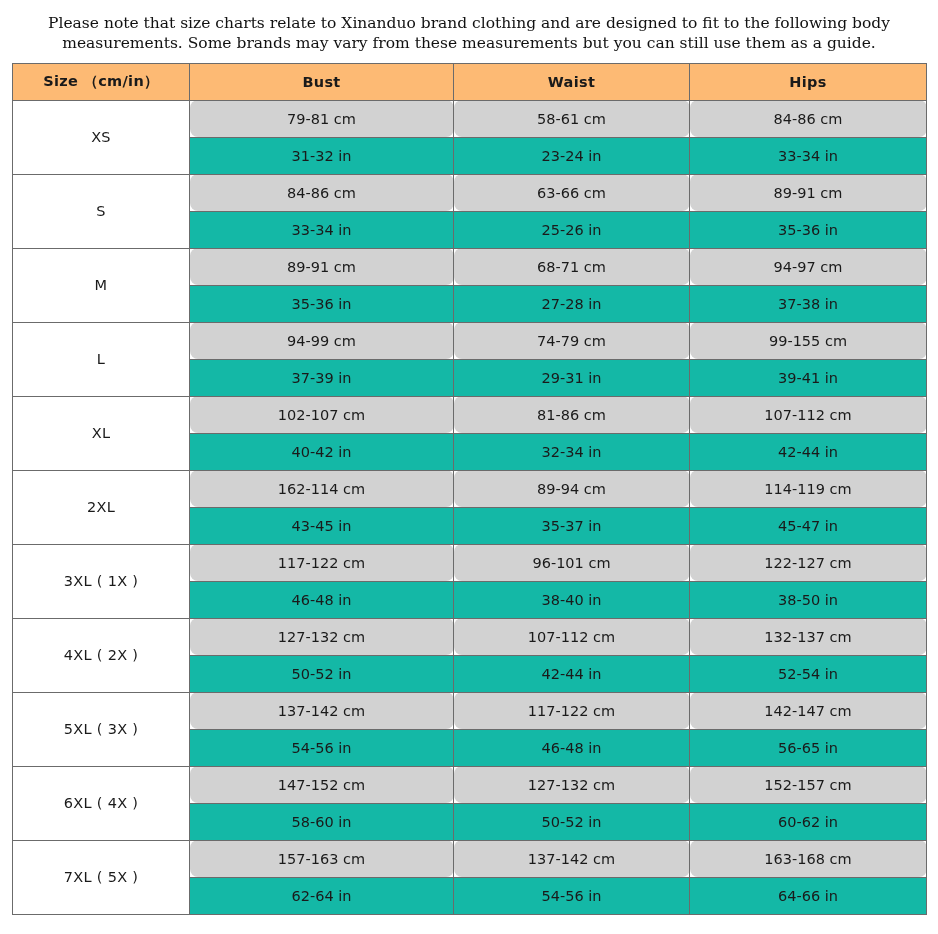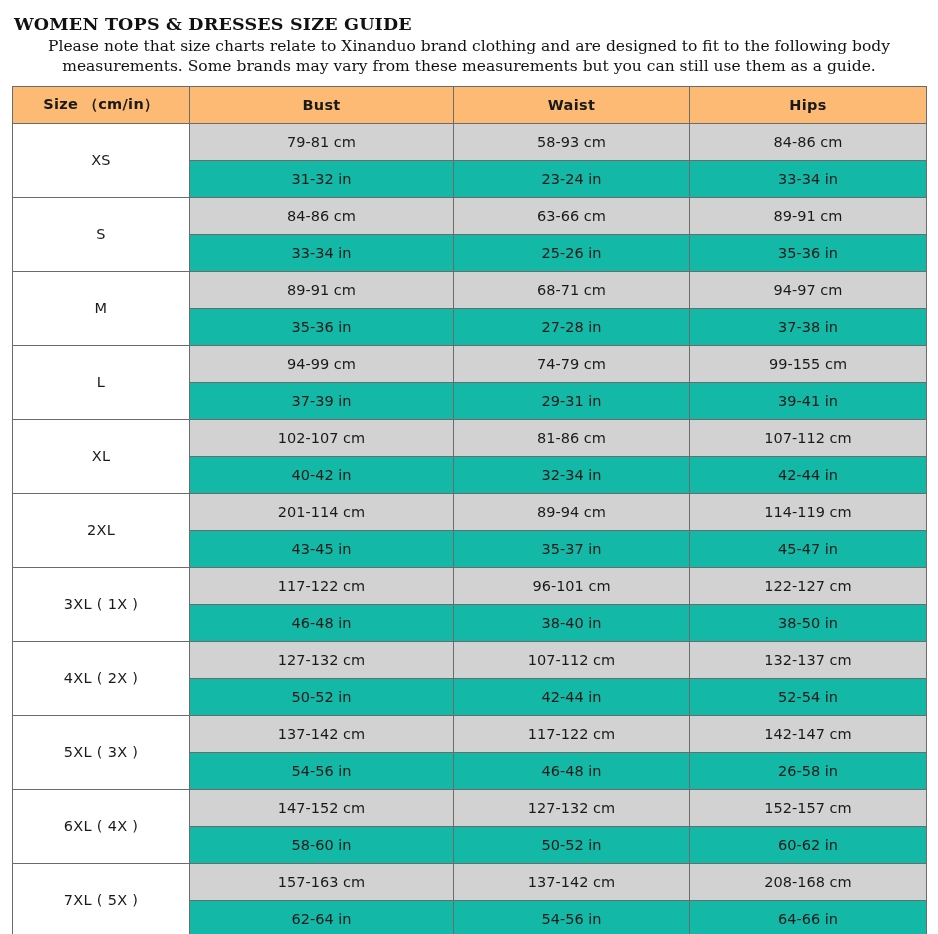--- a/index.html
+++ b/index.html
@@ -67,33 +67,32 @@
     font-size: 15px;
     background: #ffffff;
     letter-spacing: 0.3px;
     margin-top: 29px;
   }
   td.val {
     height: 34px;
     line-height: 34px;
     font-size: 14.5px;
   }
-  tr.cm td.val { background: #d2d2d2; }
+  tr.cm td.val { background: #d2d2d2; border-radius: 8px; }
   tr.in td.val { background: #14b8a6; }
 
   .group-gap td {
     border-top: 2px solid #6b6b6b;
   }
 </style>
 </head>
 <body>
 
 <div class="page">
 
-  <h1 class="title">WOMEN TOPS &amp; DRESSES SIZE GUIDE</h1>
 
   <p class="intro">Please note that size charts relate to  Xinanduo brand clothing and are designed to fit to the following body measurements. Some brands may vary from these measurements but you can still use them as a guide.</p>
 
   <table class="size-table">
     <colgroup>
       <col class="c-size">
       <col class="c-bust">
       <col class="c-waist">
       <col class="c-hips">
     </colgroup>
@@ -103,21 +102,21 @@
         <th>Bust</th>
         <th>Waist</th>
         <th>Hips</th>
       </tr>
     </thead>
     <tbody>
 
       <tr class="cm">
         <td class="size-cell" rowspan="2">XS</td>
         <td class="val">79-81 cm</td>
-        <td class="val">58-93 cm</td>
+        <td class="val">58-61 cm</td>
         <td class="val">84-86 cm</td>
       </tr>
       <tr class="in">
         <td class="val">31-32 in</td>
         <td class="val">23-24 in</td>
         <td class="val">33-34 in</td>
       </tr>
 
       <tr class="cm">
         <td class="size-cell" rowspan="2">S</td>
@@ -162,21 +161,21 @@
         <td class="val">107-112 cm</td>
       </tr>
       <tr class="in">
         <td class="val">40-42 in</td>
         <td class="val">32-34 in</td>
         <td class="val">42-44 in</td>
       </tr>
 
       <tr class="cm">
         <td class="size-cell" rowspan="2">2XL</td>
-        <td class="val">201-114 cm</td>
+        <td class="val">162-114 cm</td>
         <td class="val">89-94 cm</td>
         <td class="val">114-119 cm</td>
       </tr>
       <tr class="in">
         <td class="val">43-45 in</td>
         <td class="val">35-37 in</td>
         <td class="val">45-47 in</td>
       </tr>
 
       <tr class="cm group-gap">
@@ -205,40 +204,40 @@
 
       <tr class="cm">
         <td class="size-cell" rowspan="2">5XL ( 3X )</td>
         <td class="val">137-142 cm</td>
         <td class="val">117-122 cm</td>
         <td class="val">142-147 cm</td>
       </tr>
       <tr class="in">
         <td class="val">54-56 in</td>
         <td class="val">46-48 in</td>
-        <td class="val">26-58 in</td>
+        <td class="val">56-65 in</td>
       </tr>
 
       <tr class="cm">
         <td class="size-cell" rowspan="2">6XL ( 4X )</td>
         <td class="val">147-152 cm</td>
         <td class="val">127-132 cm</td>
         <td class="val">152-157 cm</td>
       </tr>
       <tr class="in">
         <td class="val">58-60 in</td>
         <td class="val">50-52 in</td>
         <td class="val">60-62 in</td>
       </tr>
 
       <tr class="cm">
         <td class="size-cell" rowspan="2">7XL ( 5X )</td>
         <td class="val">157-163 cm</td>
         <td class="val">137-142 cm</td>
-        <td class="val">208-168 cm</td>
+        <td class="val">163-168 cm</td>
       </tr>
       <tr class="in">
         <td class="val">62-64 in</td>
         <td class="val">54-56 in</td>
         <td class="val">64-66 in</td>
       </tr>
 
     </tbody>
   </table>
 

